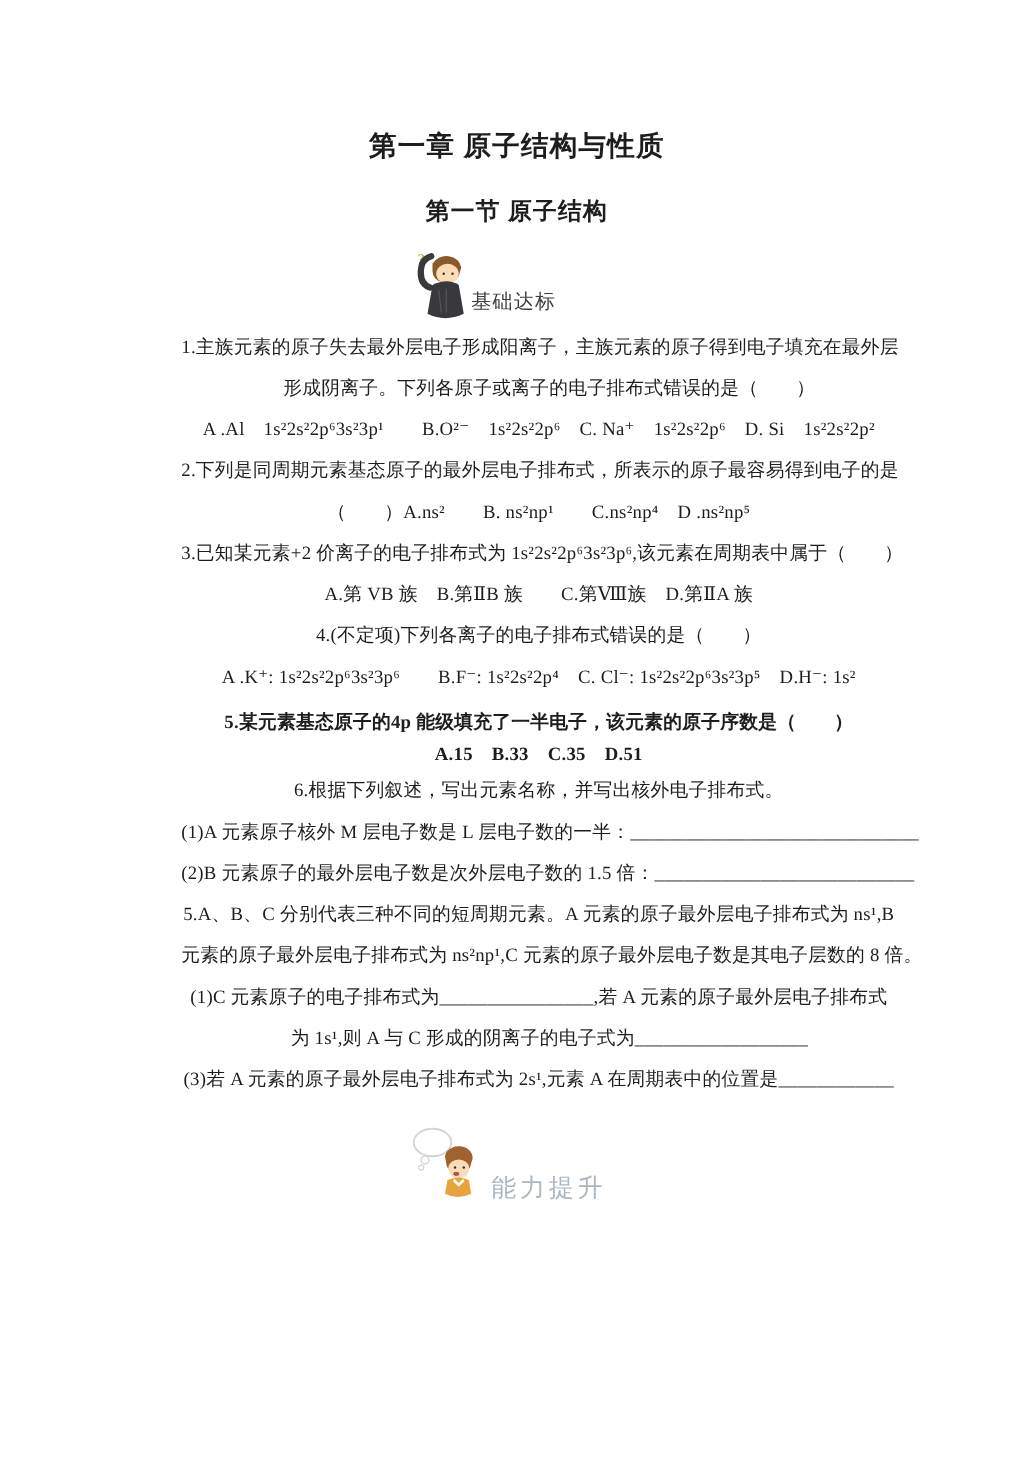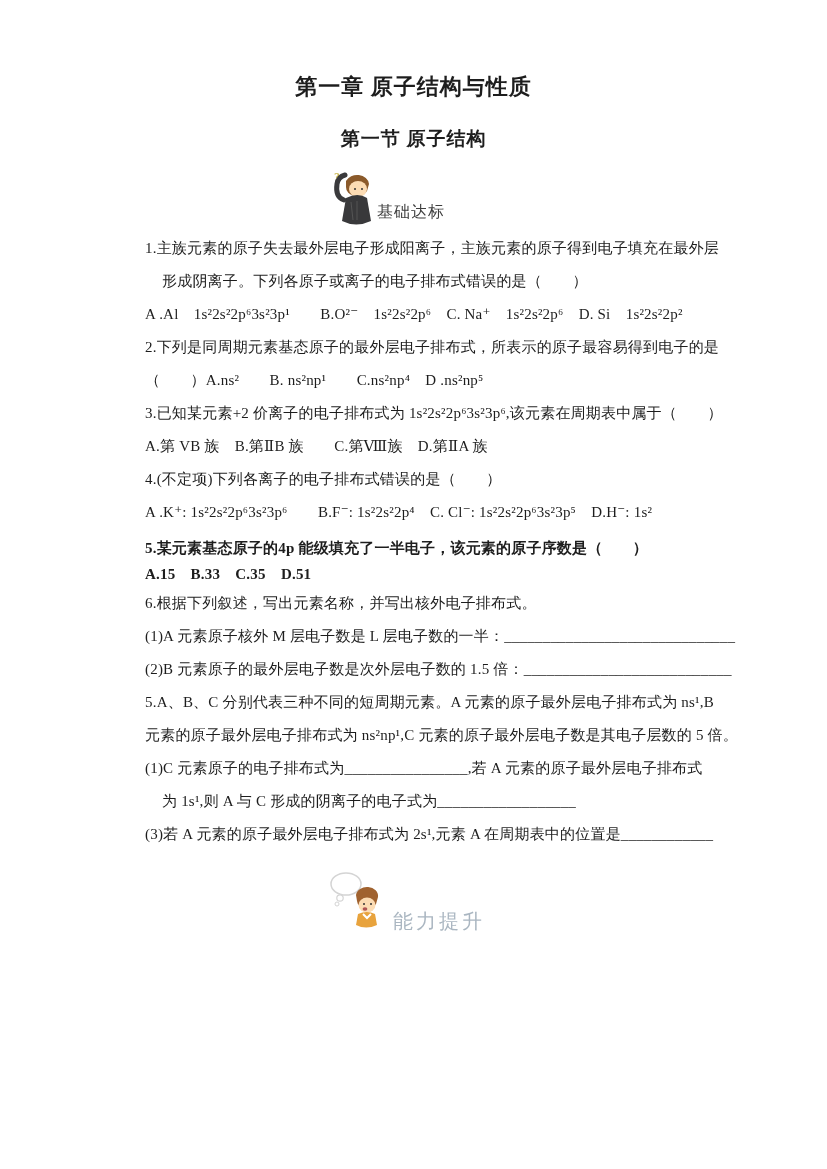--- a/index.html
+++ b/index.html
@@ -1,35 +1,35 @@
 <!DOCTYPE html>
 <html><head>
 <meta charset="utf-8">
 <style>
   html,body { margin:0; padding:0; background:#ffffff; }
   .page {
     width:827px; height:1169px; position:relative; background:#ffffff;
     font-family:"Liberation Serif","DejaVu Serif",serif;
     color:#1d1d1d; overflow:hidden;
   }
-  .titles { padding-top:72px; text-align:center; }
+  .titles { padding-top:102px; text-align:center; }
   .chapter-title { font-size:22px; font-weight:bold; margin:0; letter-spacing:1px; }
   .section-title { font-size:19px; font-weight:bold; margin:24px 0 0; letter-spacing:1px; }
   .lesson-title  { font-size:15.5px; font-weight:bold; margin:22px 0 0; letter-spacing:0.5px; }
 
   .content { padding:0 110px 0 145px; }
 
   .badge-row { display:flex; align-items:flex-end; margin:16px 0 6px 186px; }
   .badge-row.advanced { margin:20px 0 0 182px; align-items:flex-end; }
   .badge-label { font-size:16px; color:#3e3e3e; letter-spacing:1px; line-height:1; padding-bottom:6px; }
   .badge-label.light { color:#aab6c1; letter-spacing:3px; font-size:20px; padding-bottom:0; }
 
   p.line {
     margin:0; line-height:33px; font-size:15px;
-    letter-spacing:0.2px; white-space:nowrap;
+    letter-spacing:0.2px; white-space:nowrap;text-align:center;
   }
   p.line.tight { line-height:26px;font-weight:bold; }
   p.line.indent { padding-left:17px; }
   .qblock { margin:0; }
   svg { display:block; }
 </style>
 </head>
 <body>
 
 <div class="page">
@@ -85,21 +85,21 @@
     </div>
 
     <div class="qblock">
       <p class="line">6.根据下列叙述，写出元素名称，并写出核外电子排布式。</p>
       <p class="line">(1)A 元素原子核外 M 层电子数是 L 层电子数的一半：______________________________</p>
       <p class="line">(2)B 元素原子的最外层电子数是次外层电子数的 1.5 倍：___________________________</p>
     </div>
 
     <div class="qblock">
       <p class="line">5.A、B、C 分别代表三种不同的短周期元素。A 元素的原子最外层电子排布式为 ns¹,B</p>
-      <p class="line">元素的原子最外层电子排布式为 ns²np¹,C 元素的原子最外层电子数是其电子层数的 5 倍。</p>
+      <p class="line">元素的原子最外层电子排布式为 ns²np¹,C 元素的原子最外层电子数是其电子层数的 8 倍。</p>
       <p class="line">(1)C 元素原子的电子排布式为________________,若 A 元素的原子最外层电子排布式</p>
       <p class="line indent">为 1s¹,则 A 与 C 形成的阴离子的电子式为__________________</p>
       <p class="line">(3)若 A 元素的原子最外层电子排布式为 2s¹,元素 A 在周期表中的位置是____________</p>
     </div>
 
     <div class="badge-row advanced">
       <span>
         <svg width="66" height="60" viewBox="0 0 66 60">
           <ellipse cx="19" cy="13" rx="15" ry="11" fill="#ffffff" stroke="#d4d4d4" stroke-width="1.5"></ellipse>
           <circle cx="13" cy="27" r="3.2" fill="#ffffff" stroke="#d4d4d4" stroke-width="1.2"></circle>

